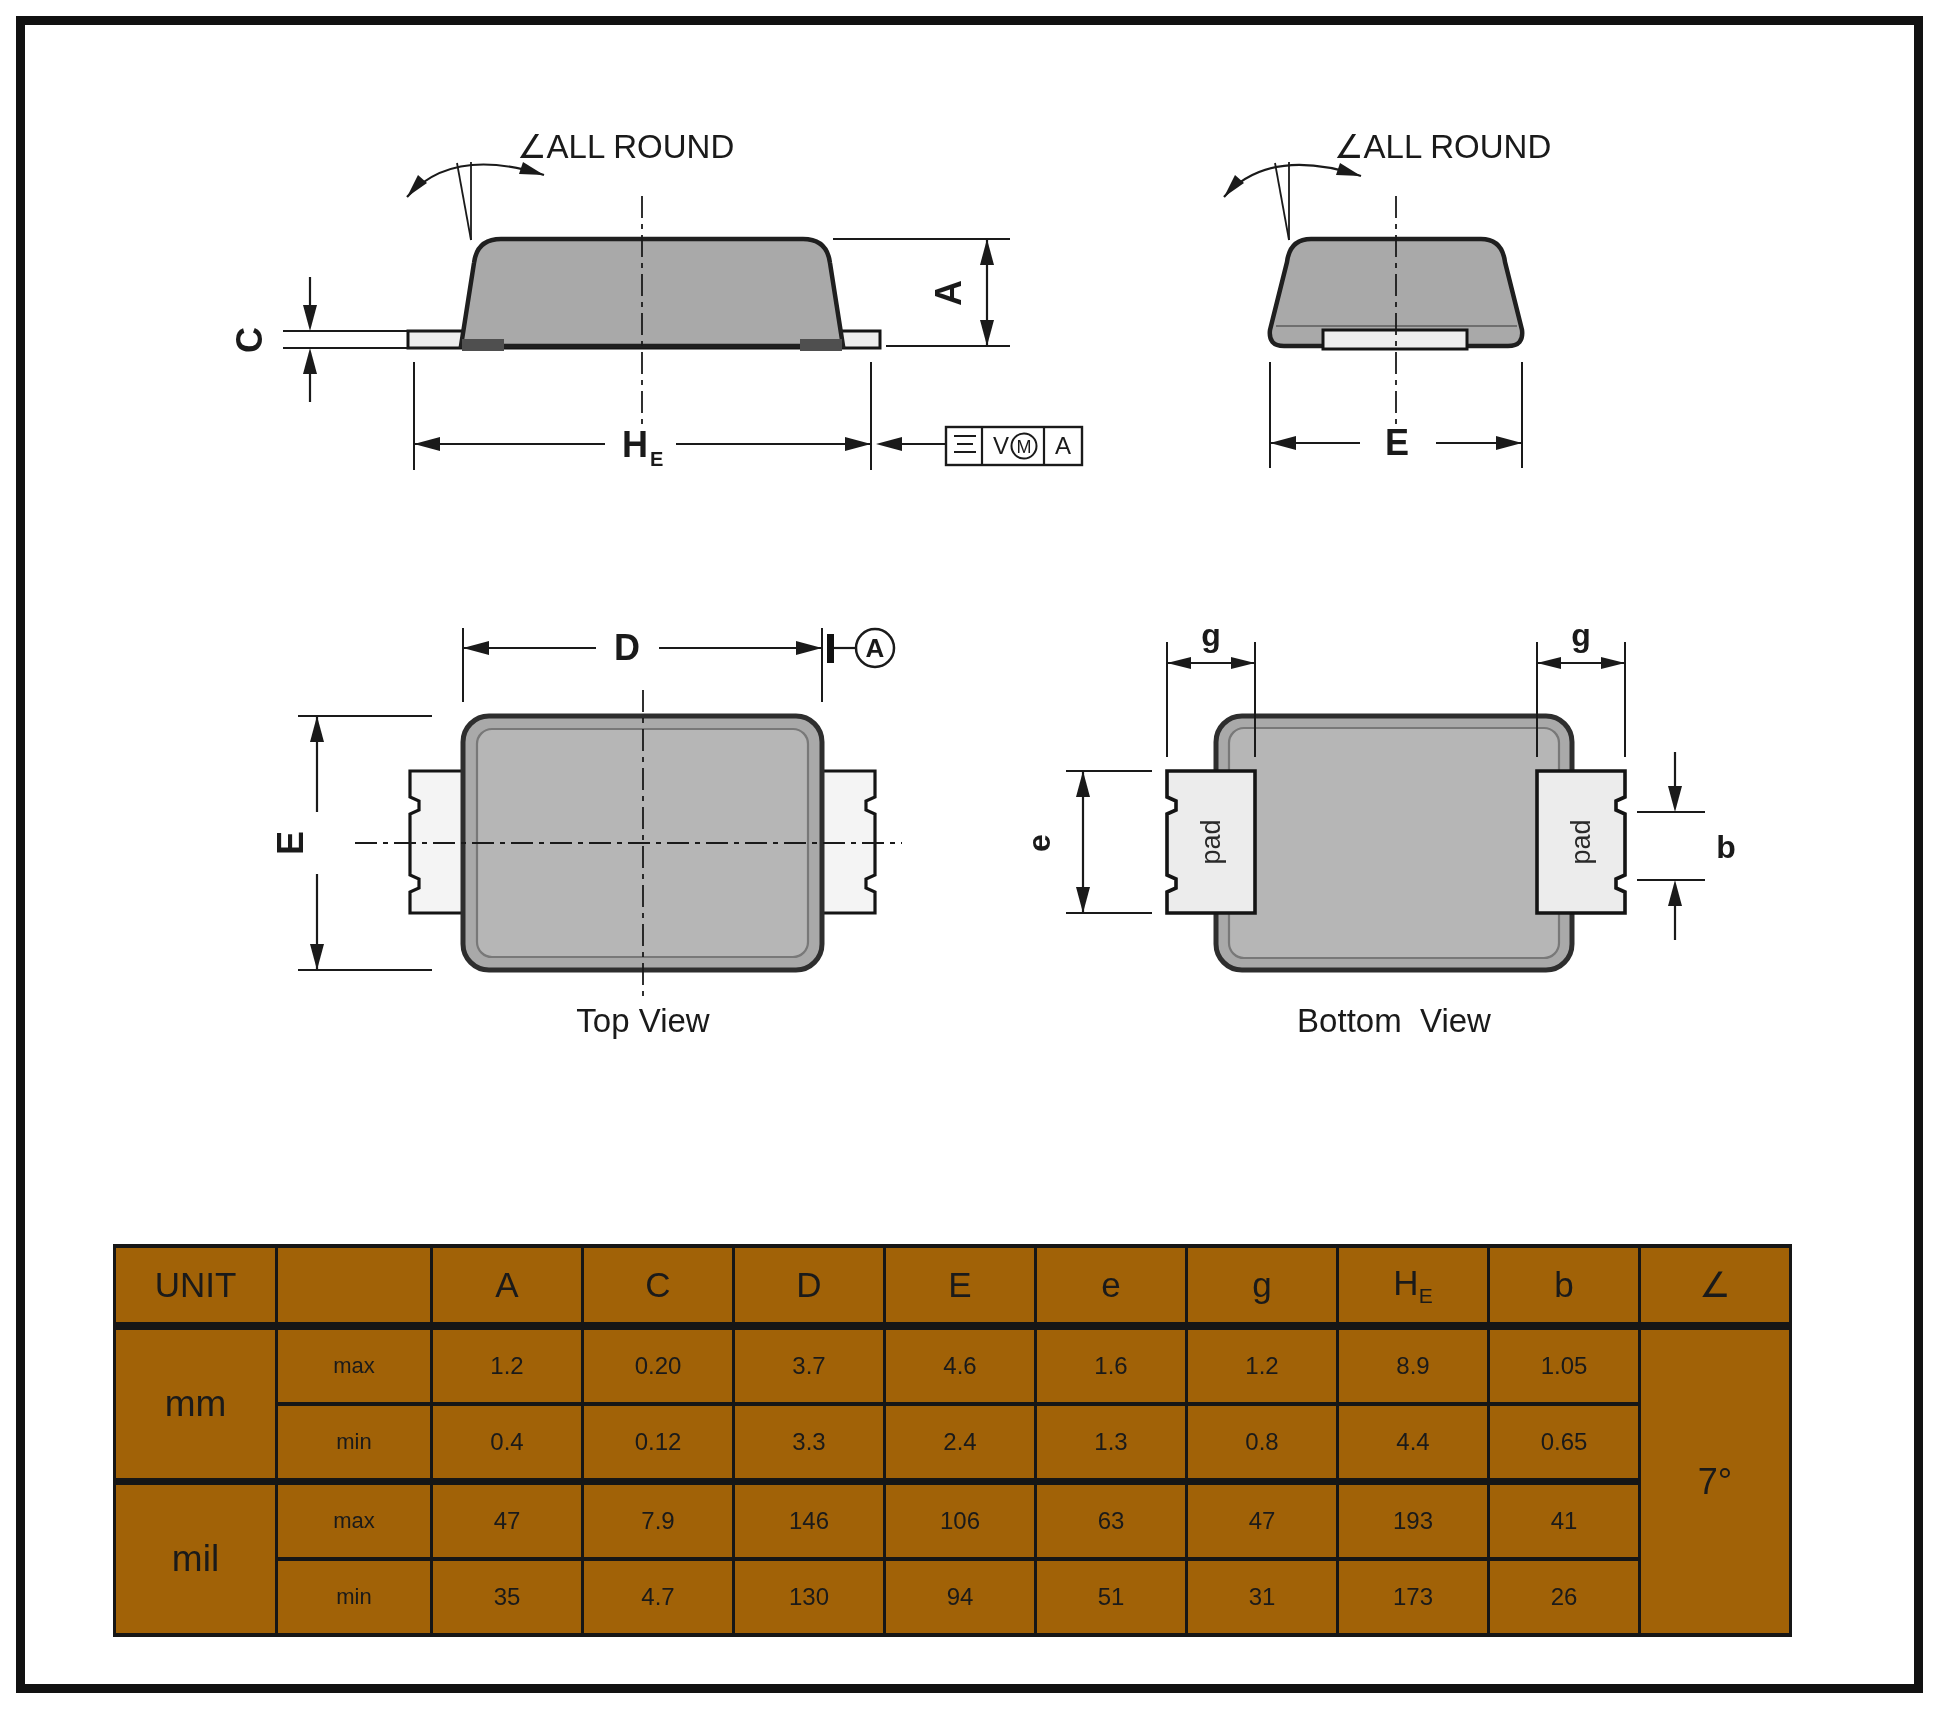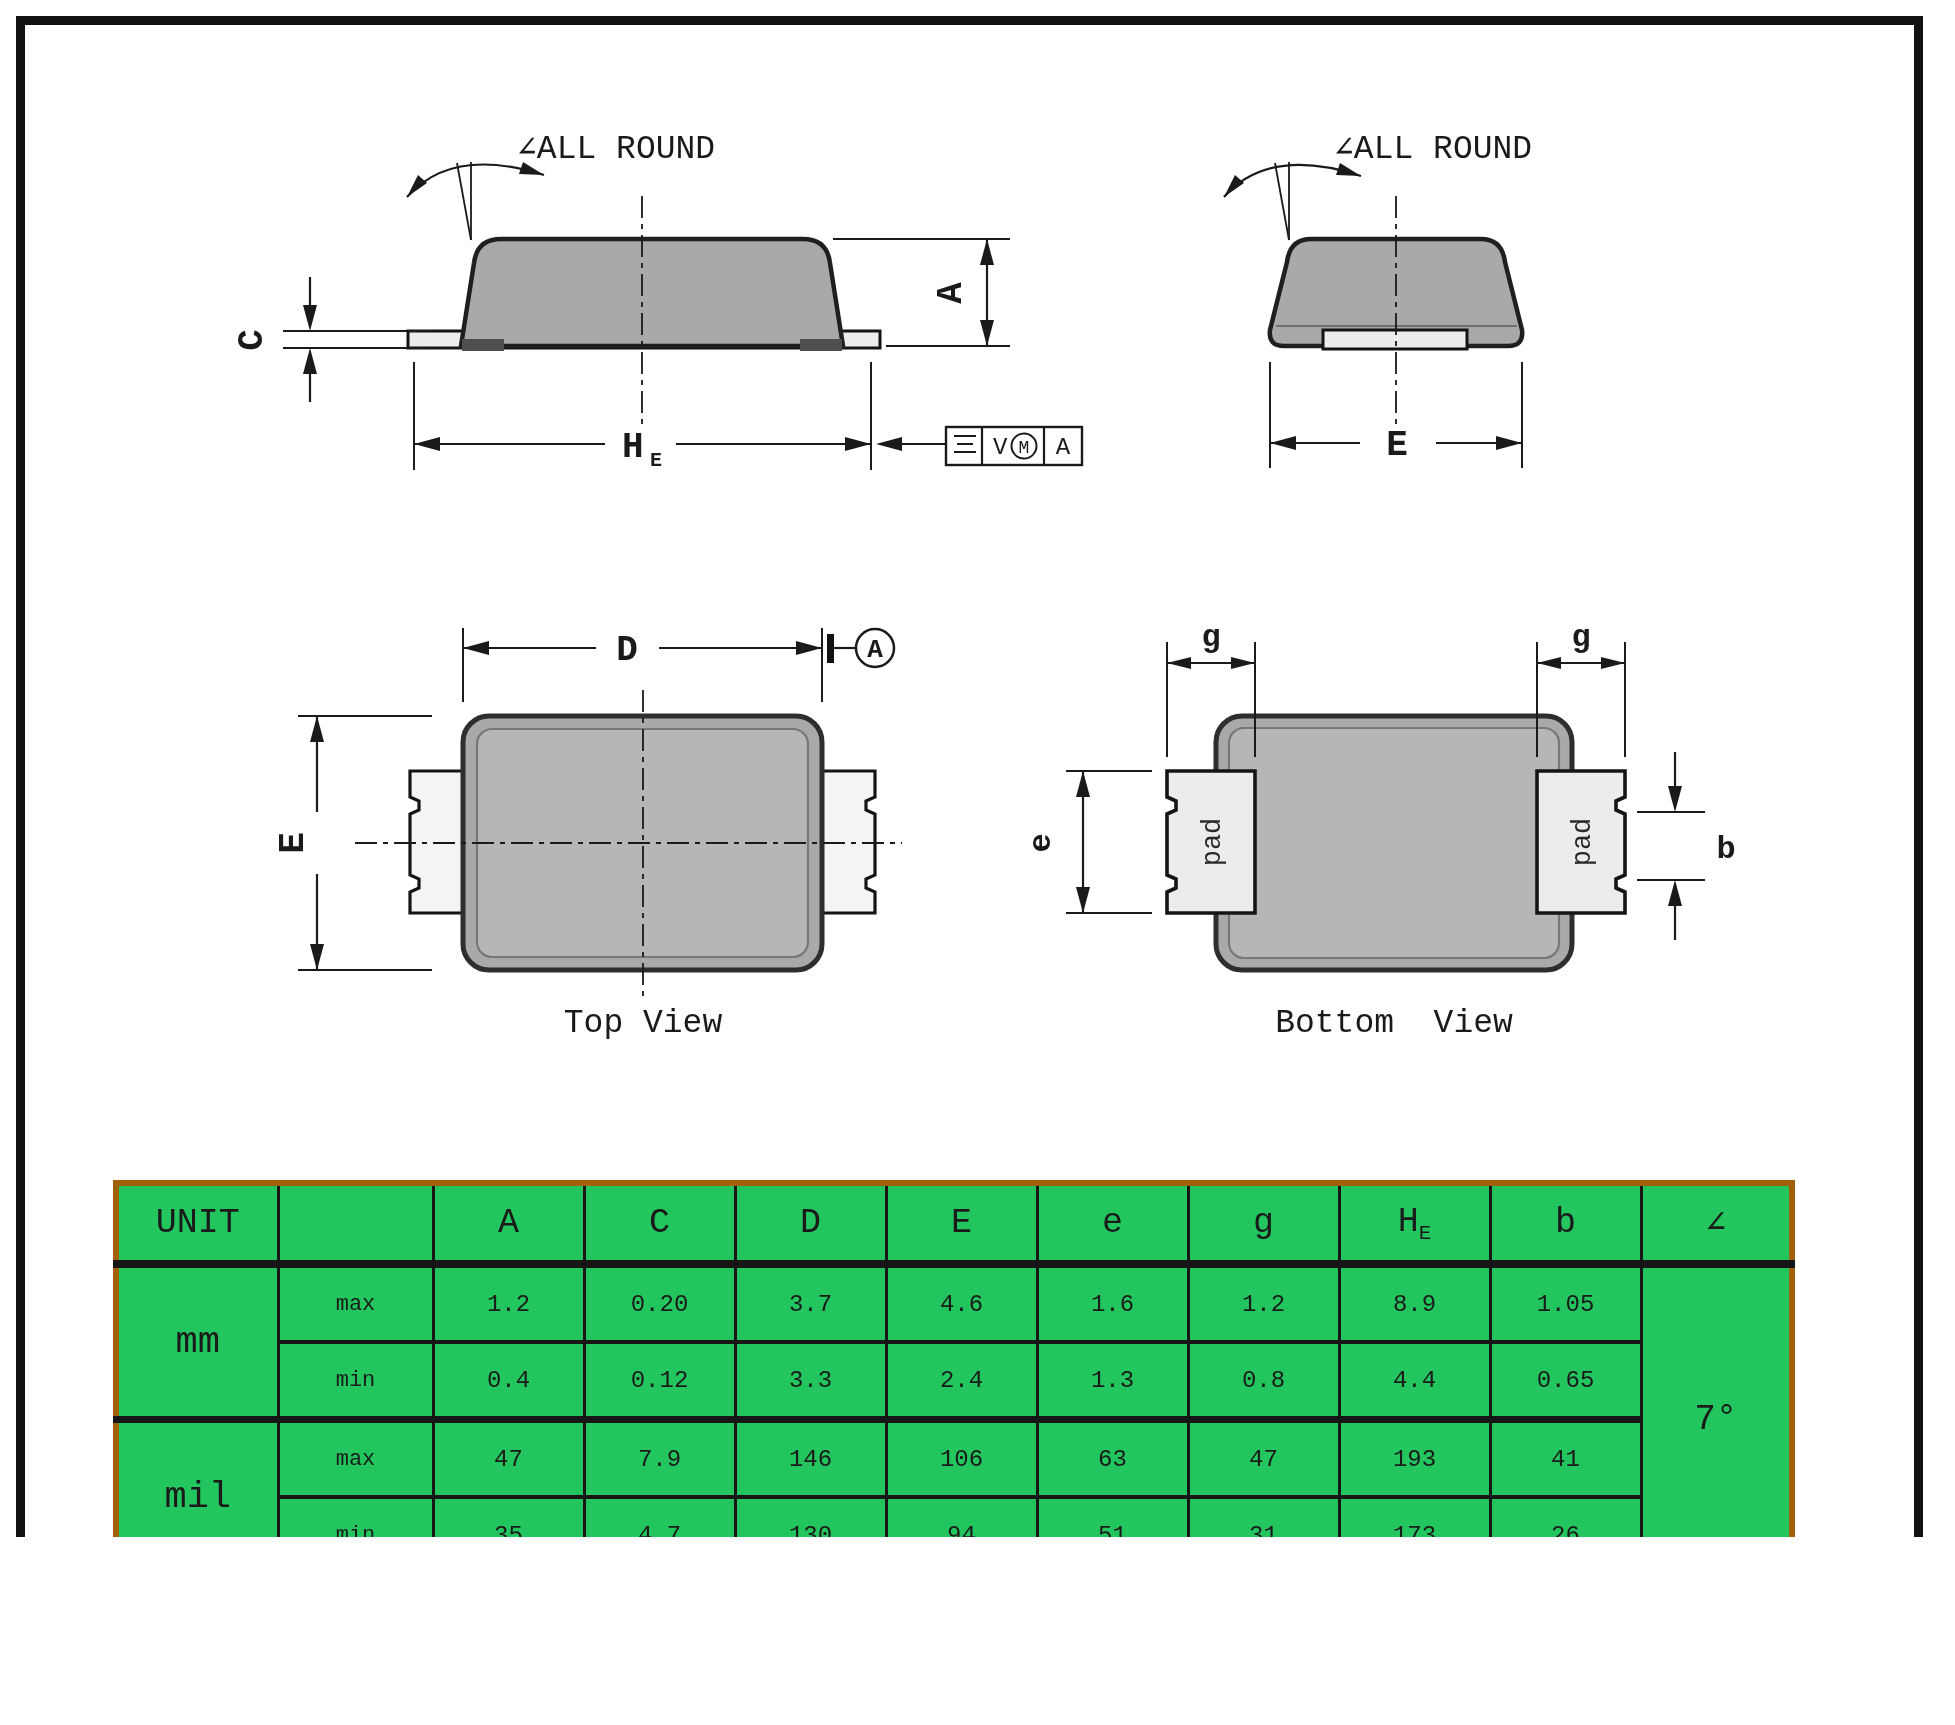--- a/index.html
+++ b/index.html
@@ -1,17 +1,17 @@
 <!DOCTYPE html>
 <html><head>
 <meta charset="utf-8">
 <style>
   html,body{margin:0;padding:0;background:#ffffff;}
-  .sheet{position:relative;width:1955px;height:1537px;background:#ffffff;
-         font-family:Liberation Mono, monospace;color:#1a1a1a;overflow:hidden;}
+  .sheet{position:relative;width:1955px;height:1725px;background:#ffffff;
+         font-family:Liberation Sans, sans-serif;color:#1a1a1a;overflow:hidden;}
   .frame{position:absolute;left:16px;top:16px;width:1907px;height:1677px;
          border:9px solid #111111;box-sizing:border-box;}
   .drawing{position:absolute;left:0;top:0;}
   svg text{fill:#1a1a1a;}
   .ann{font-size:33px;}
   .lbl{font-size:36px;font-weight:600;}
   .lbl-s{font-size:32px;font-weight:600;}
   .sub{font-size:20px;font-weight:600;}
   .cap{font-size:33px;white-space:pre;}
   .padtxt{font-size:27px;fill:#2a2a2a;}
@@ -23,22 +23,22 @@
   .dim{stroke:#1a1a1a;stroke-width:2.2;fill:none;}
   .thin{stroke:#1a1a1a;stroke-width:1.8;fill:none;}
   .arr{fill:#1a1a1a;stroke:none;}
   .body-ol{fill:#a9a9a9;stroke:#1f1f1f;stroke-width:4.5;}
   .lead{fill:#ededed;stroke:#141414;stroke-width:3;}
   .lead-t{fill:#f4f4f4;stroke:#141414;stroke-width:3.2;}
   .pad{fill:#ececec;stroke:#141414;stroke-width:3.6;}
   .rim-outer{fill:#a9a9a9;stroke:#2e2e2e;stroke-width:5;}
   .rim-inner{fill:#b6b6b6;stroke:#787878;stroke-width:2.2;}
 
-  .dim-table{position:absolute;left:113px;top:1180px;border-collapse:collapse;
-             table-layout:fixed;background:#22c55e;border:6px solid #a16207;}
+  .dim-table{position:absolute;left:113px;top:1244px;border-collapse:collapse;
+             table-layout:fixed;background:#a16207;border:3px solid #a16207;}
   .dim-table th,.dim-table td{border:4px solid #161616;border-left-width:3px;
              border-right-width:3px;text-align:center;vertical-align:middle;padding:0;}
   .dim-table tr.hdr th{height:74px;font-size:35px;font-weight:normal;border-bottom-width:8px;}
   .dim-table tr.data td{height:72px;}
   .dim-table td.val{font-size:24px;}
   .dim-table td.unit{font-size:37px;}
   .dim-table td.limit{font-size:22px;}
   .dim-table td.angle{font-size:36px;}
   .dim-table th.angle-h{font-size:29px;}
   .dim-table th sub{font-size:21px;}

